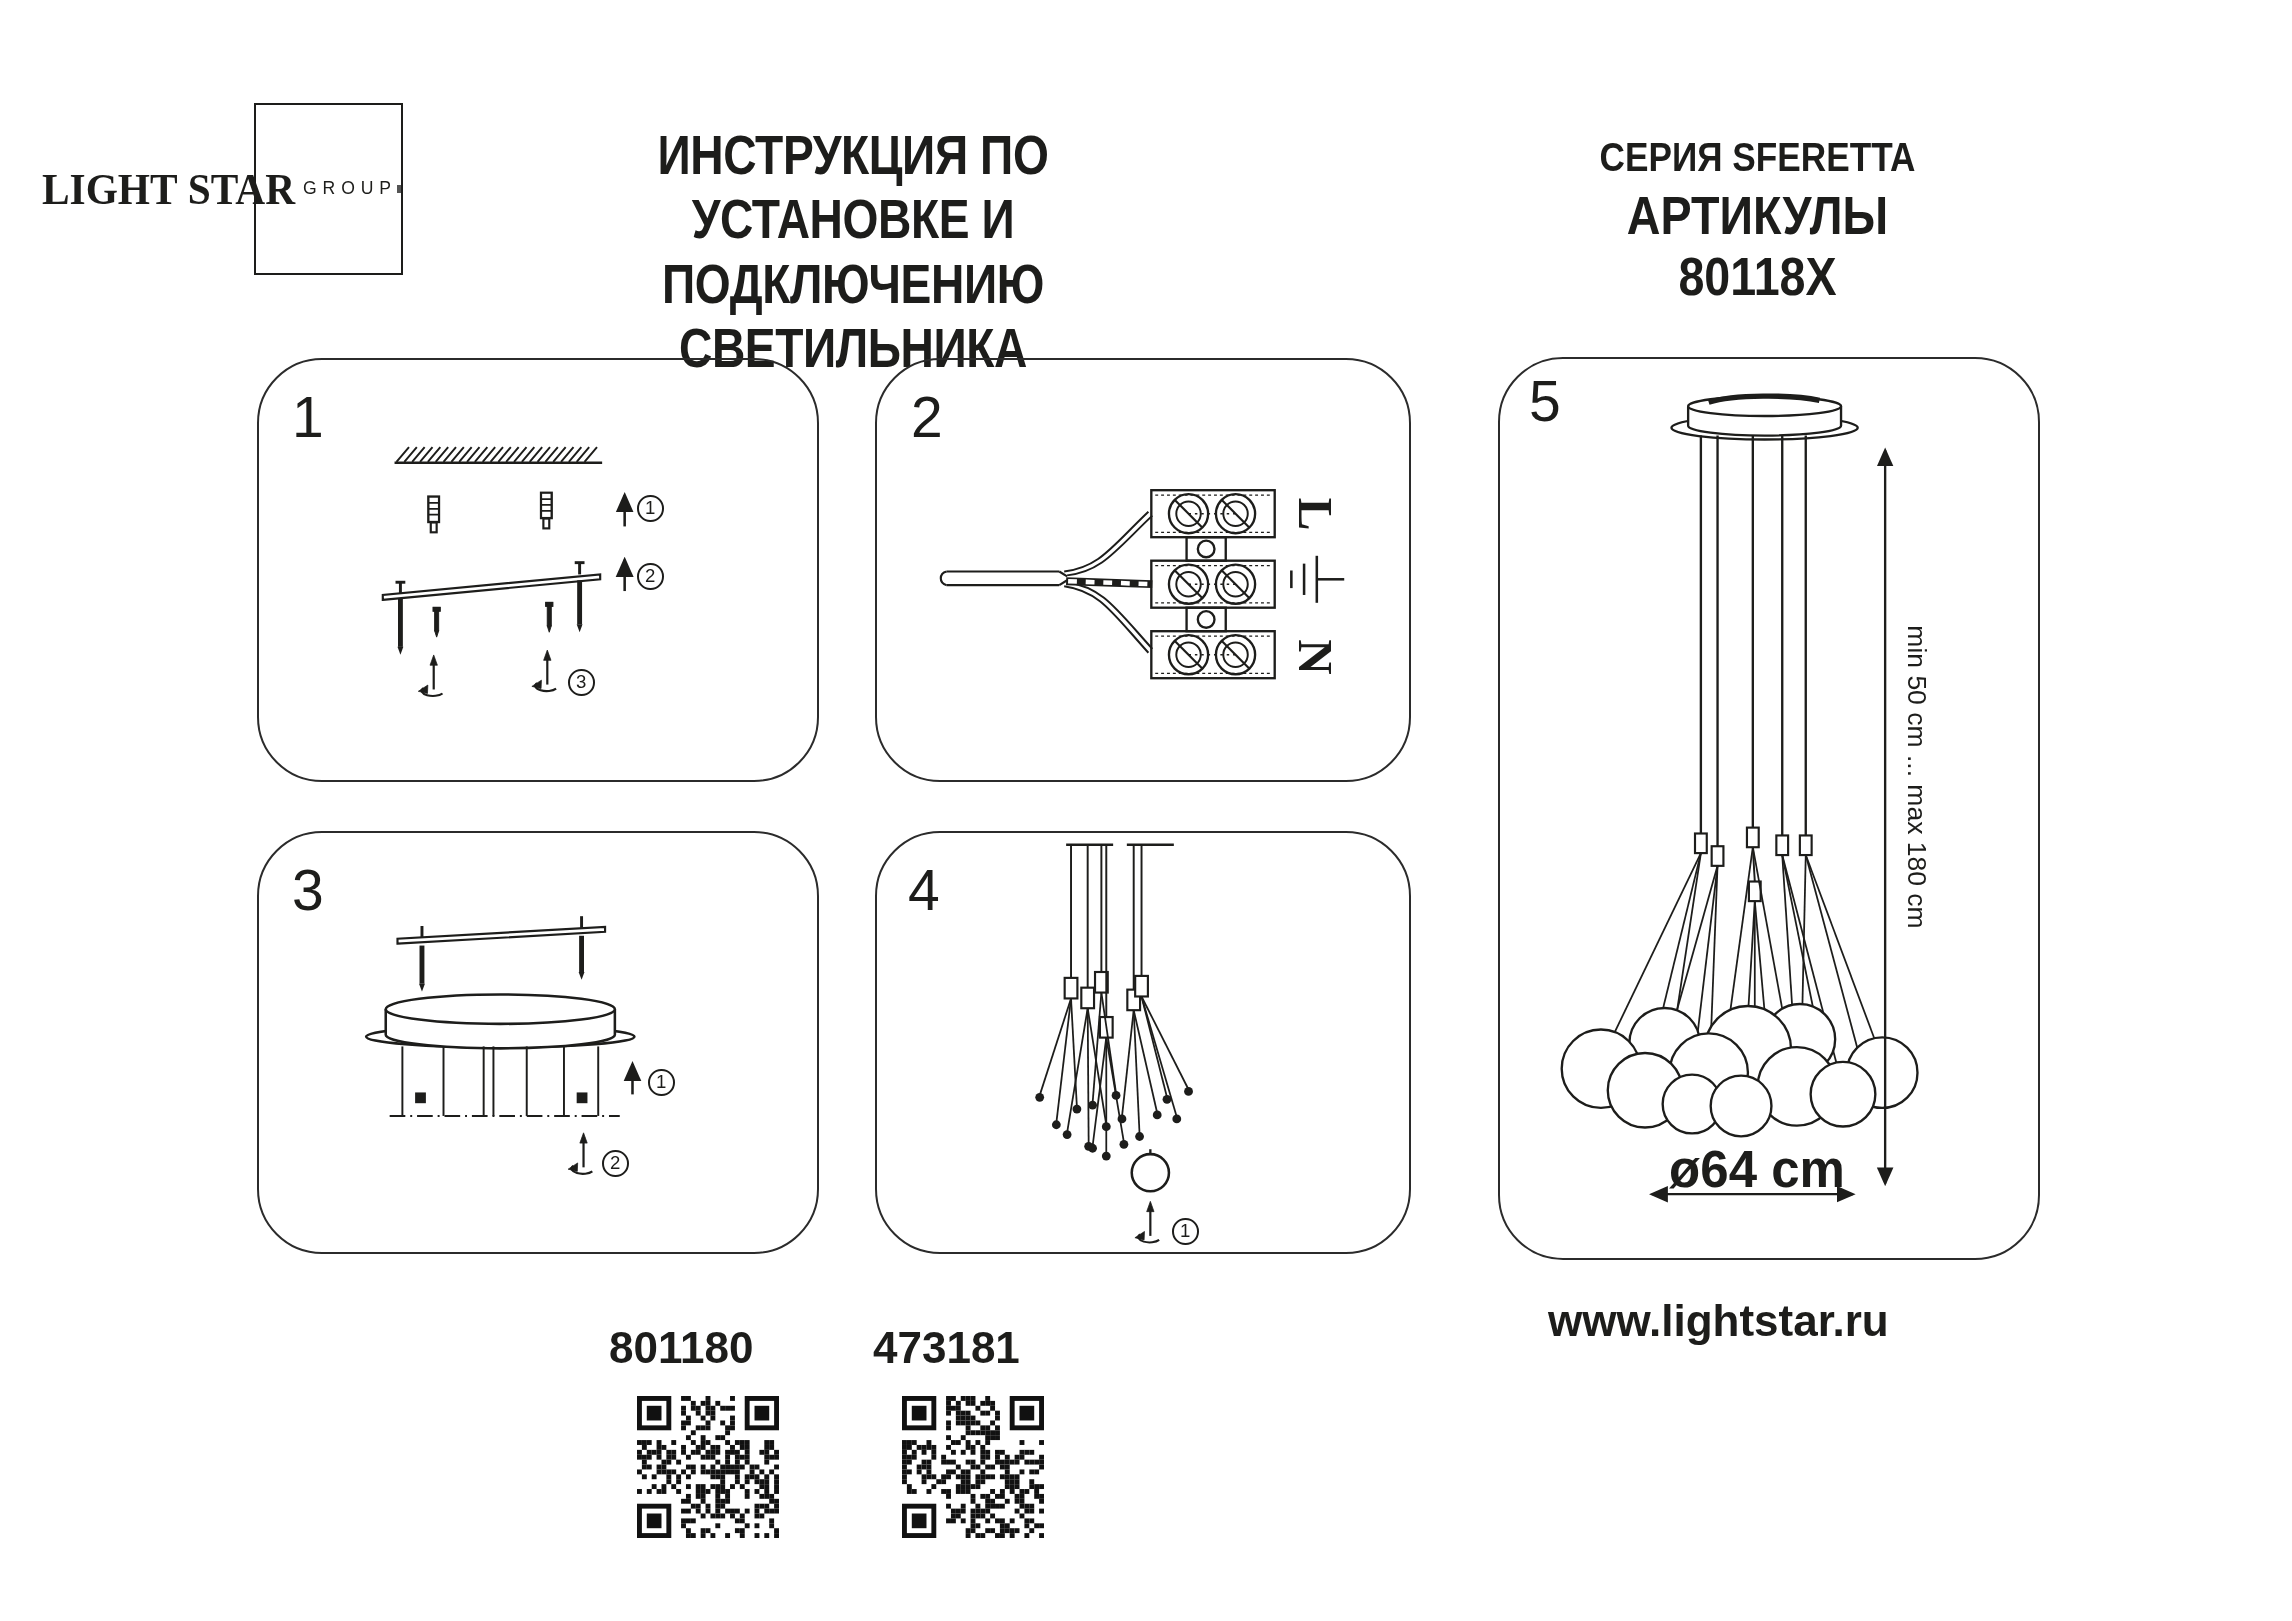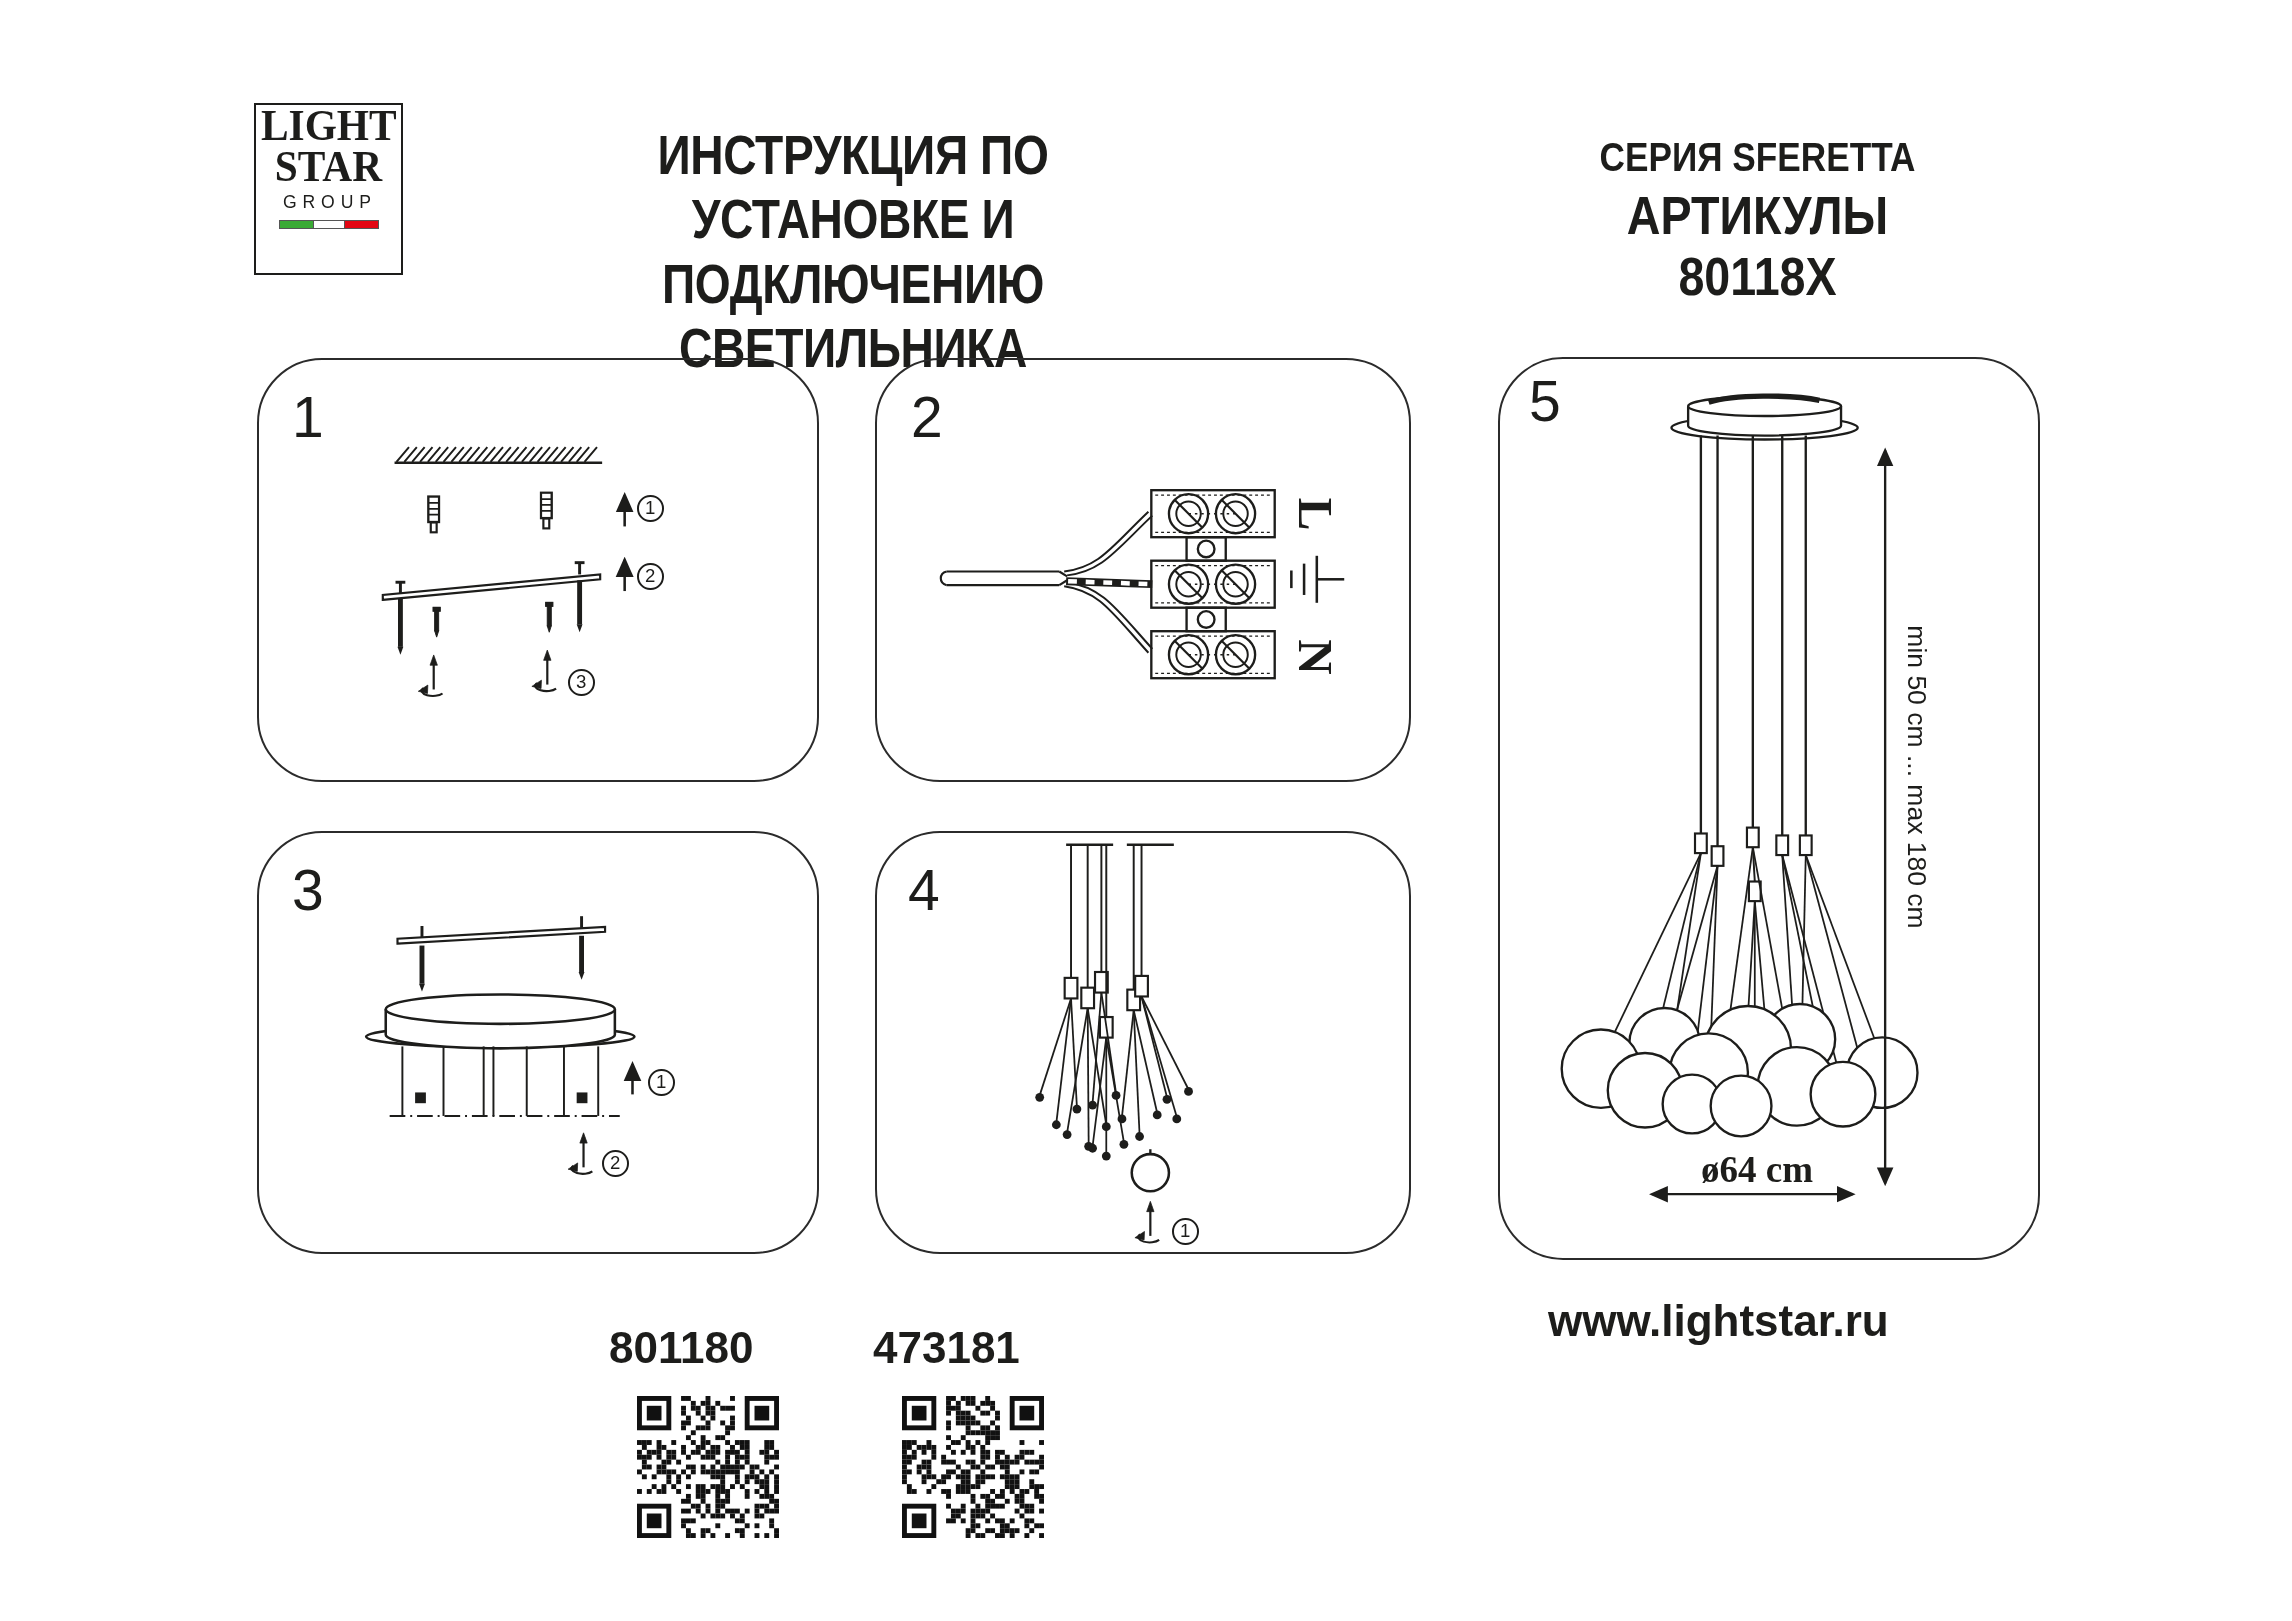--- a/index.html
+++ b/index.html
@@ -5,21 +5,21 @@
   html,body{margin:0;padding:0;}
   body{
     width:2293px;height:1621px;position:relative;background:#ffffff;
     font-family:"Liberation Sans",sans-serif;color:#1d1d1b;overflow:hidden;
     -webkit-font-smoothing:antialiased;
   }
   .abs{position:absolute;}
   
   .logo-box{
     left:254px;top:103px;width:149px;height:172px;border:2px solid #1d1d1b;
-    display:flex;flex-direction:column;align-items:center;justify-content:flex-start;
+    display:flex;flex-direction:row;align-items:center;justify-content:flex-end;
     box-sizing:border-box;
   }
   .logo-word{
     font-family:"Liberation Serif",serif;font-weight:700;font-size:45px;
     line-height:0.9;letter-spacing:0px;transform:scaleX(0.92);
   }
   .logo-group{
     font-size:17.6px;letter-spacing:5.9px;margin:5.9px 0 6.9px 2.9px;font-weight:400;
   }
   .logo-flag{width:100px;height:8.8px;display:flex;border:1px solid #555;box-sizing:border-box;}
@@ -50,23 +50,22 @@
   }
   .term-label{
     position:absolute;font-family:"Liberation Serif",serif;font-weight:700;font-size:49px;
     transform:translate(-50%,-50%) rotate(90deg);line-height:1;
   }
   .dim-v{
     position:absolute;font-size:26.5px;font-weight:500;white-space:nowrap;
     transform:translate(-50%,-50%) rotate(90deg);
   }
   .dim-h{
-    position:absolute;font-size:37px;font-weight:600;white-space:nowrap;
+    position:absolute;font-size:51px;font-weight:600;white-space:nowrap;
     transform:translate(-50%,-50%);
-    font-family:Liberation Serif, serif;
   }
   
   .art-code{position:absolute;width:196px;text-align:left;font-size:44px;font-weight:700;}
   .qr{position:absolute;width:142px;height:143px;}
   .website{position:absolute;width:314px;text-align:center;font-size:44px;font-weight:700;}
   svg{display:block;}
   .fig{position:absolute;left:-2.5px;top:-2.5px;}
 </style>
 </head>
 <body>

